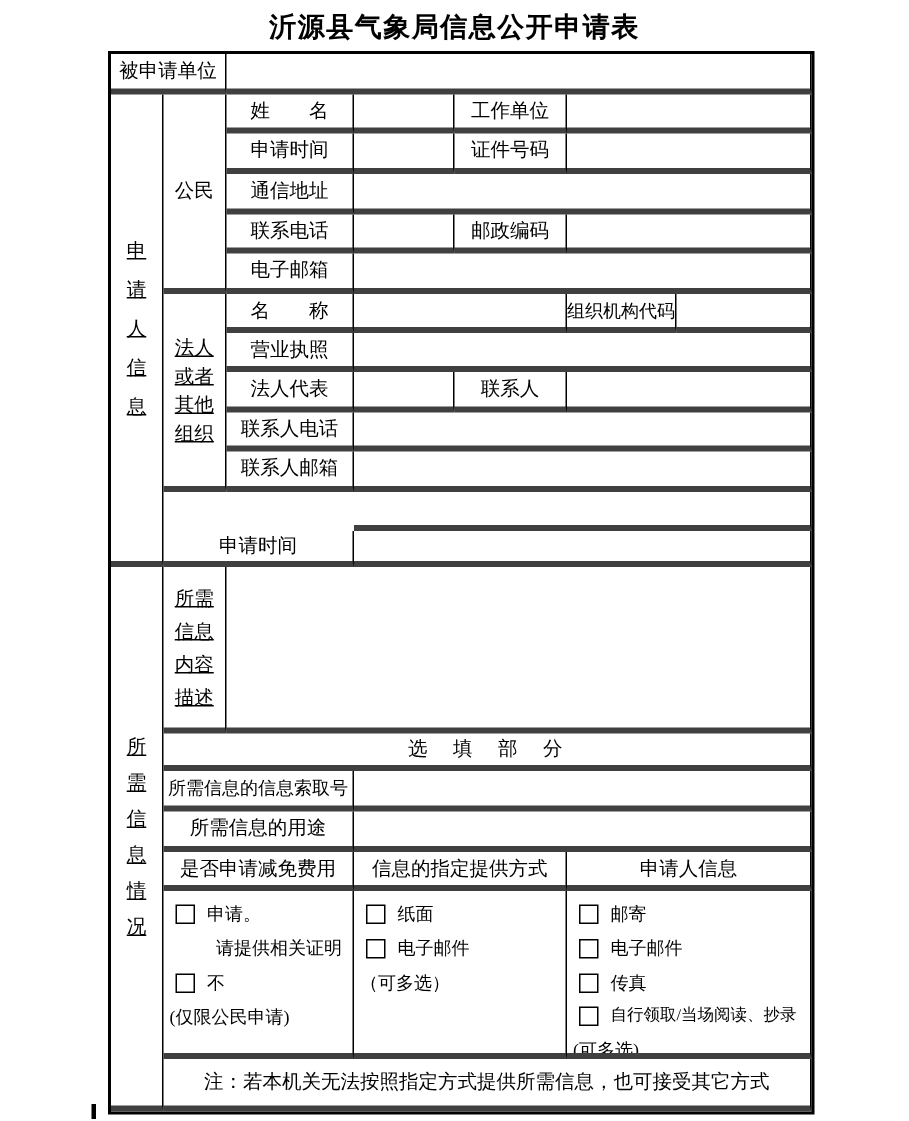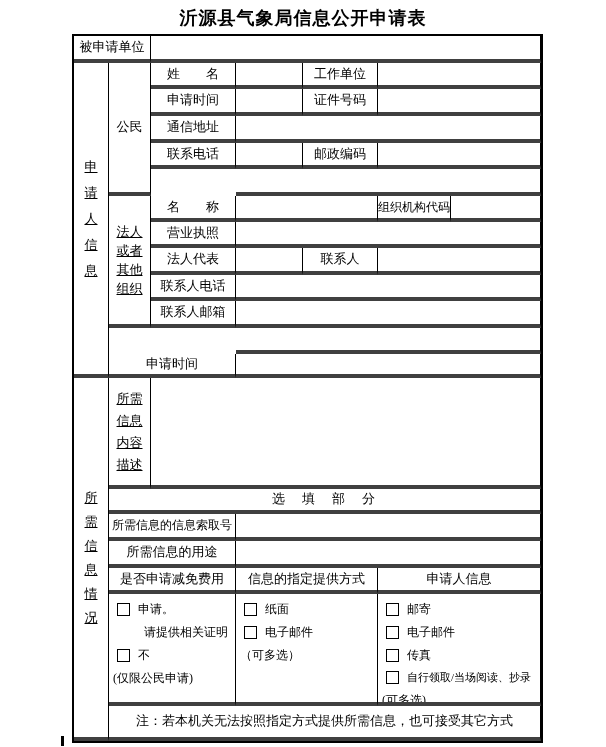--- a/index.html
+++ b/index.html
@@ -73,20 +73,21 @@
   <div class="c in" style="grid-area:3/6/4/8"></div>
 
   <div class="c lbl" style="grid-area:4/3/5/4">通信地址</div>
   <div class="c in" style="grid-area:4/4/5/8"></div>
 
   <div class="c lbl" style="grid-area:5/3/6/4">联系电话</div>
   <div class="c in" style="grid-area:5/4/6/5"></div>
   <div class="c lbl" style="grid-area:5/5/6/6">邮政编码</div>
   <div class="c in" style="grid-area:5/6/6/8"></div>
 
+  <div class="c lbl" style="grid-area:6/3/7/4">电子邮箱</div>
   <div class="c in" style="grid-area:6/4/7/8"></div>
 
   <div class="c" style="grid-area:7/2/12/3">
     <span class="vstack w2">法人或者其他组织</span>
   </div>
 
   <div class="c lbl" style="grid-area:7/3/8/4">名　　称</div>
   <div class="c in" style="grid-area:7/4/8/6"></div>
   <div class="c lbl smalltext" style="grid-area:7/6/8/7">组织机构代码</div>
   <div class="c in" style="grid-area:7/7/8/8"></div>

